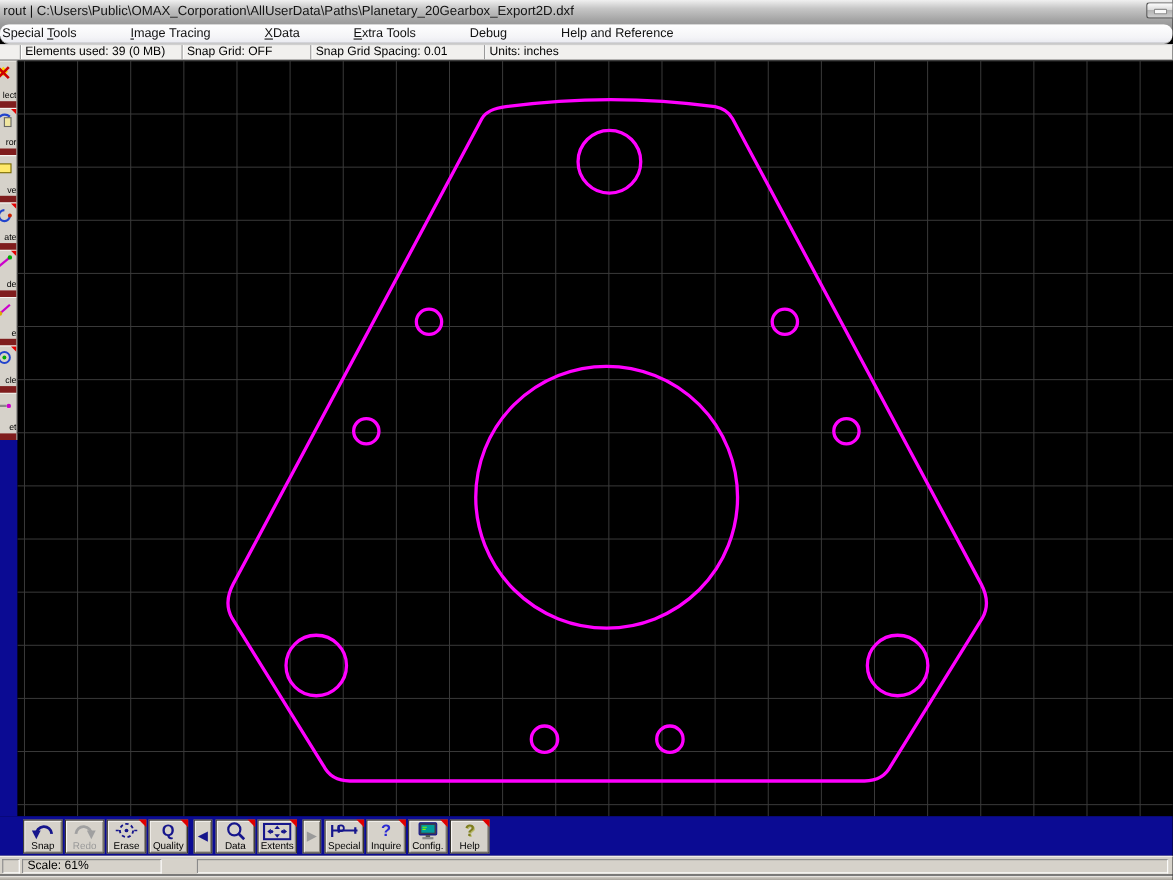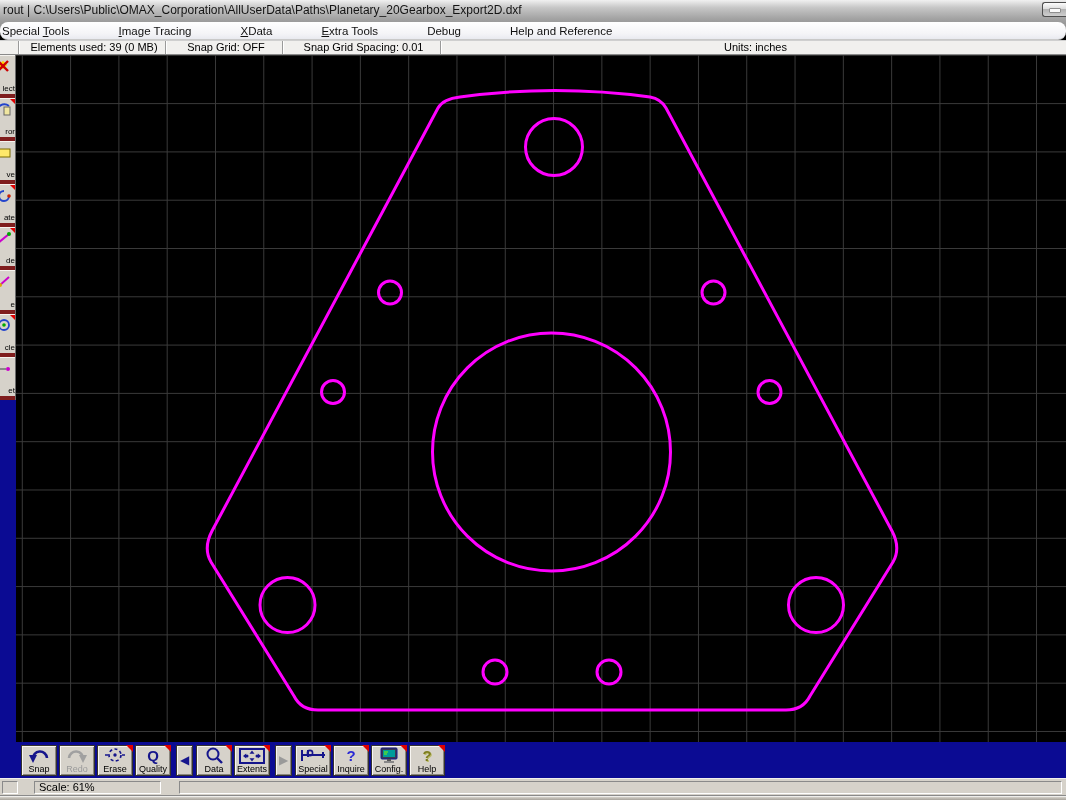--- a/index.html
+++ b/index.html
@@ -35,39 +35,39 @@
     border-bottom:1px solid #c9c9c9;box-sizing:border-box;
     display:flex;align-items:center;font-size:11.5px;color:#111;border-radius:8px;
   }
   .menu-item{padding:1px 7px;white-space:nowrap;cursor:default;margin-left:35px;}
   .menu-item:first-child{margin-left:-5px;}
   .menu-item u{text-decoration:underline;}
   
   .statusrow{
     position:absolute;left:0;top:40px;width:1066px;height:15px;
     background:#f1f0ee;border-top:1px solid #cfcfcf;border-bottom:1px solid #8a8a8a;
-    box-sizing:border-box;display:flex;font-size:11px;color:#000;text-align:center;
+    box-sizing:border-box;display:flex;font-size:11px;color:#000;
   }
   .sp{
     height:100%;line-height:12px;padding:0 0 0 4px;white-space:nowrap;overflow:hidden;
     border-left:1px solid #9a9a9a;box-shadow:inset 1px 0 0 #ffffff;box-sizing:border-box;
   }
   .sp.first{border-left:none;box-shadow:none;}
   .sp.w-spacer{width:18px;}
   .sp.w-elem{width:147px;}
   .sp.w-snap{width:117px;}
   .sp.w-spacing{width:158px;}
   .sp.w-units{flex:1;}
   
   .left-toolbar{
     position:absolute;left:0;top:55px;width:16px;height:345px;
     background:#d6d2ca;border-right:1px solid #6b6b6b;box-sizing:border-box;overflow:hidden;
   }
   .lt-cell{
-    position:relative;height:43.1px;border-bottom:4px solid #7f1d1d;
+    position:relative;height:43.1px;border-bottom:6px solid #7f1d1d;
     box-shadow:inset 0 1px 0 #f5f3ef;box-sizing:border-box;overflow:hidden;
   }
   .lt-icon{margin:4px 0 0 -3px;height:18px;}
   .lt-label{
     position:absolute;bottom:1px;right:0;font-size:8px;color:#000;white-space:nowrap;
   }
   .lt-dd{
     position:absolute;top:1px;right:0;width:0;height:0;
     border-left:5px solid transparent;border-top:5px solid #e00000;
   }
@@ -121,21 +121,21 @@
   .statusbottom{
     position:absolute;left:0;top:778px;width:1066px;height:17px;background:#d6d2ca;
     border-top:1px solid #f2f0ec;box-sizing:border-box;font-size:11px;color:#000;
   }
   .sb-panel{
     position:absolute;top:2px;height:13px;background:#d6d2ca;box-sizing:border-box;
     border:1px solid;border-color:#8a8a8a #ffffff #ffffff #8a8a8a;
     line-height:11px;padding-left:4px;white-space:nowrap;overflow:hidden;
   }
   .sb-p1{left:2px;width:16px;}
-  .sb-p2{left:34px;width:127px;}
+  .sb-p2{left:20px;width:127px;}
   .sb-p3{left:179px;width:883px;}
   
   .winframe{
     position:absolute;left:0;top:795px;width:1066px;height:5px;
     background:linear-gradient(180deg,#ffffff 0%,#cac6be 40%,#a8a49c 100%);
     border-top:1px solid #8a8a8a;box-sizing:border-box;
   }
 </style>
 </head>
 <body>

